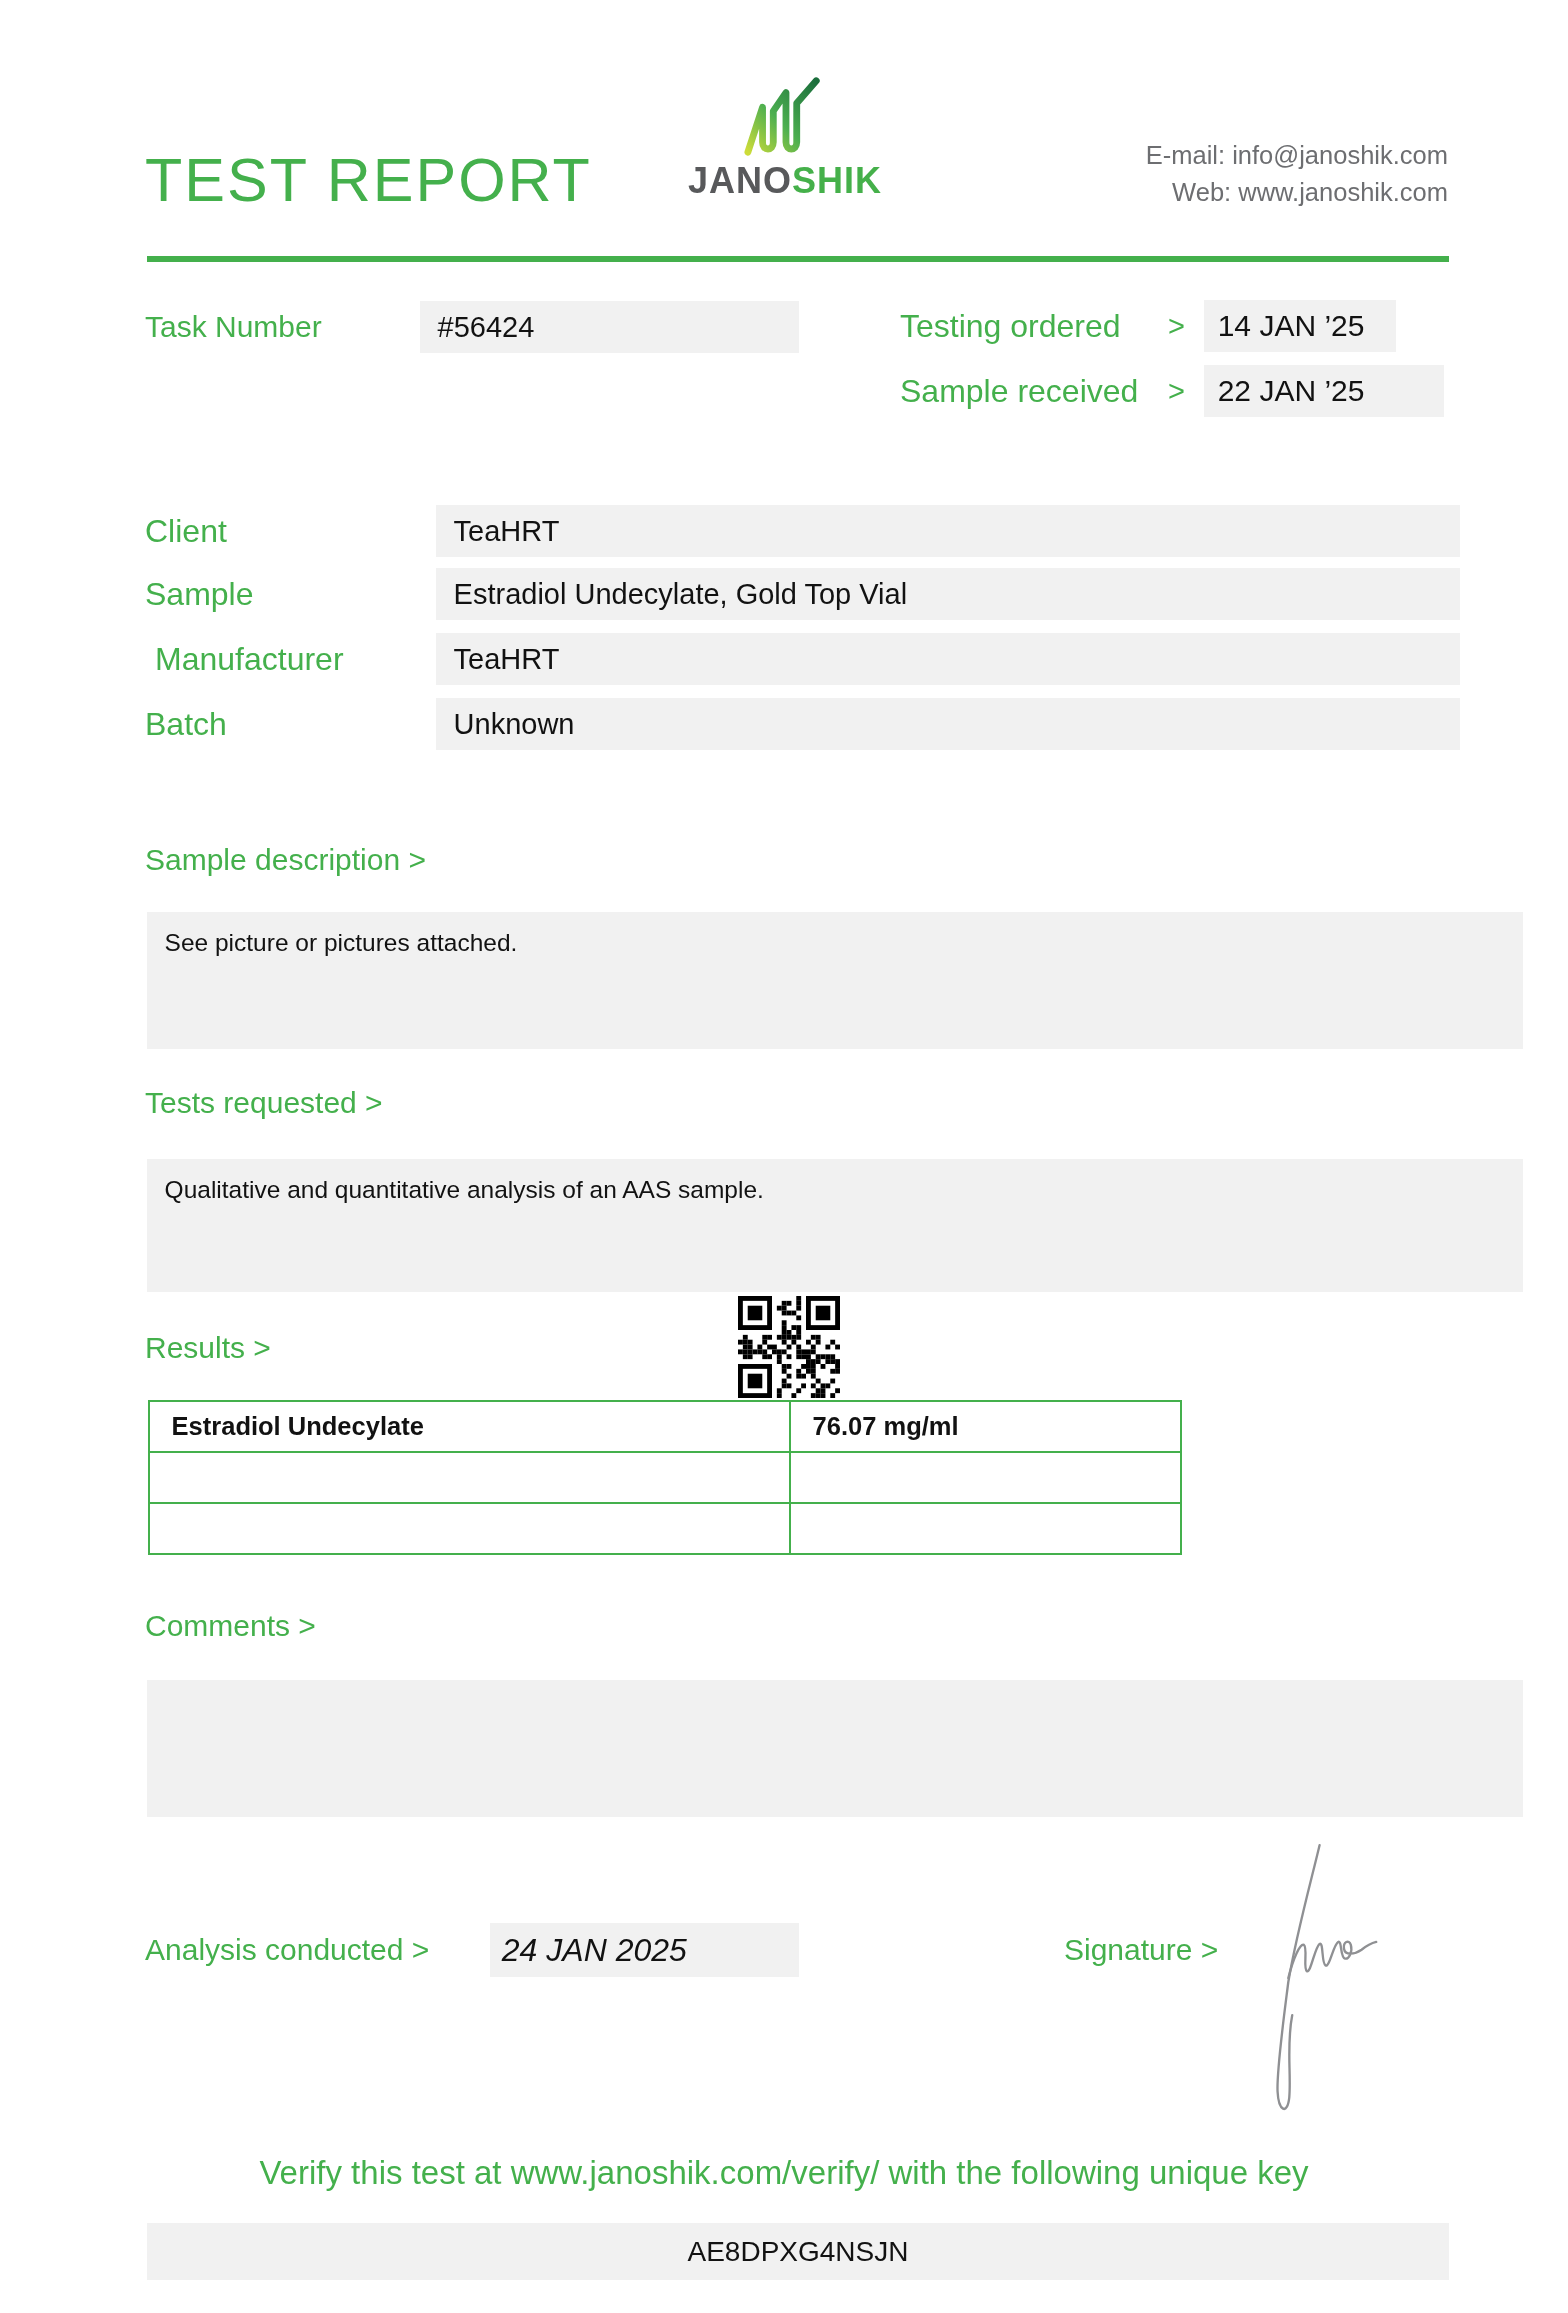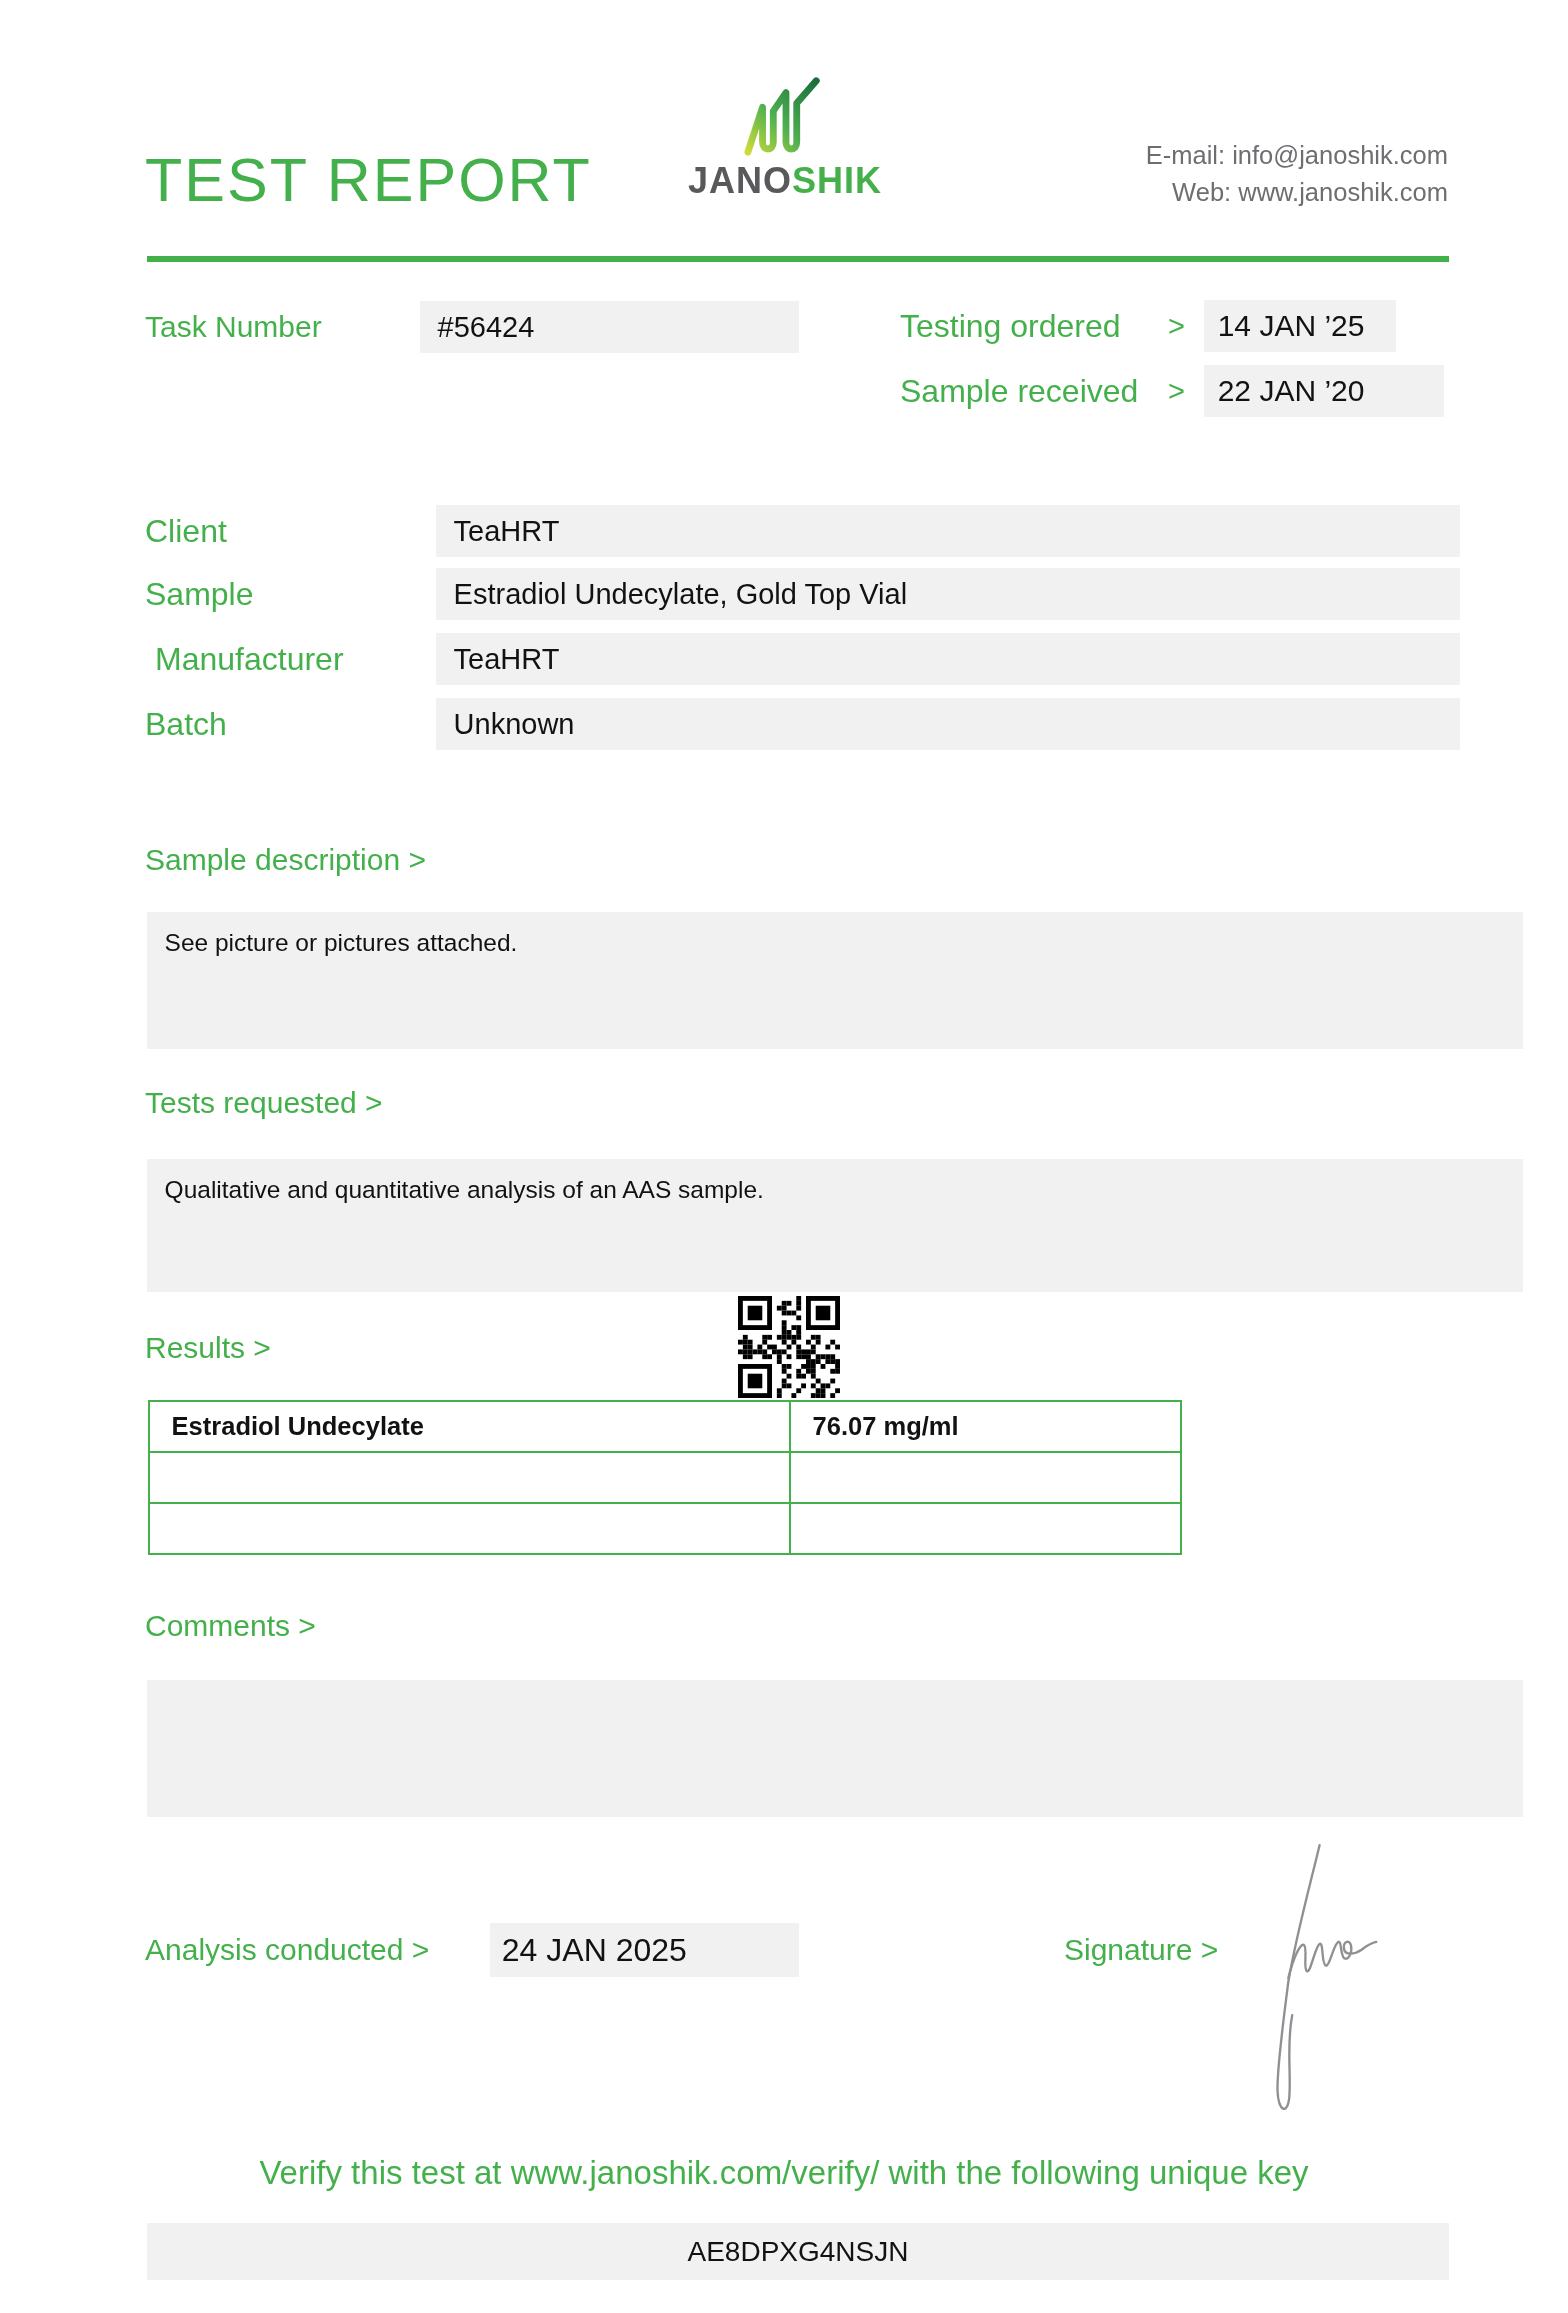--- a/index.html
+++ b/index.html
@@ -48,21 +48,21 @@
   .sec-h{color:var(--green);font-size:30px;white-space:nowrap;}
   .sec-box{left:147px;width:1376px;background:var(--box);font-size:24.5px;color:var(--ink);padding:13.7px 17.6px;line-height:33px;}
   .qr{left:738px;top:1296px;width:102px;height:102px;}
   
   .rtable{left:148px;top:1400px;width:1034px;border-collapse:collapse;font-weight:bold;}
   .rtable td{border:2.9px solid var(--green);height:51px;font-size:25.5px;color:var(--ink);padding:0 0 0 21.6px;background:#fff;}
   .rtable td.c1{width:641px;}
   
   .an-label{left:145px;top:1923px;line-height:54px;font-size:30px;}
   .an-box{left:490px;top:1923px;width:309px;height:54px;line-height:54px;font-size:32px;}
-  .an-box .pad{padding-left:11.8px;}
+  .an-box .pad{padding-left:11.8px;font-style:italic;}
   .sig-label{left:1064px;top:1923px;line-height:54px;font-size:30px;}
   .sig{left:1259px;top:1835px;width:127px;height:294px;}
   
   .verify{left:0;top:2154px;width:1568px;text-align:center;color:var(--green);font-size:33px;}
   .key-box{left:147px;top:2223px;width:1302px;height:57px;background:var(--box);text-align:center;line-height:57px;font-size:28px;color:var(--ink);}
 </style>
 </head>
 <body>
 
 <div class="page">
@@ -101,21 +101,21 @@
 
   <div class="abs glabel d1-label">Testing ordered</div>
   <div class="abs d1-arrow">&gt;</div>
   <div class="abs vbox d1-box">
     <span class="pad">14 JAN ’25</span>
   </div>
 
   <div class="abs glabel d2-label">Sample received</div>
   <div class="abs d2-arrow">&gt;</div>
   <div class="abs vbox d2-box">
-    <span class="pad">22 JAN ’20</span>
+    <span class="pad">22 JAN ’25</span>
   </div>
 
   <div class="abs glabel info-label" style="top:505px;">Client</div>
   <div class="abs vbox info-box" style="top:505px;">
     <span class="pad">TeaHRT</span>
   </div>
 
   <div class="abs glabel info-label" style="top:568px;">Sample</div>
   <div class="abs vbox info-box" style="top:568px;">
     <span class="pad">Estradiol Undecylate, Gold Top Vial</span>

